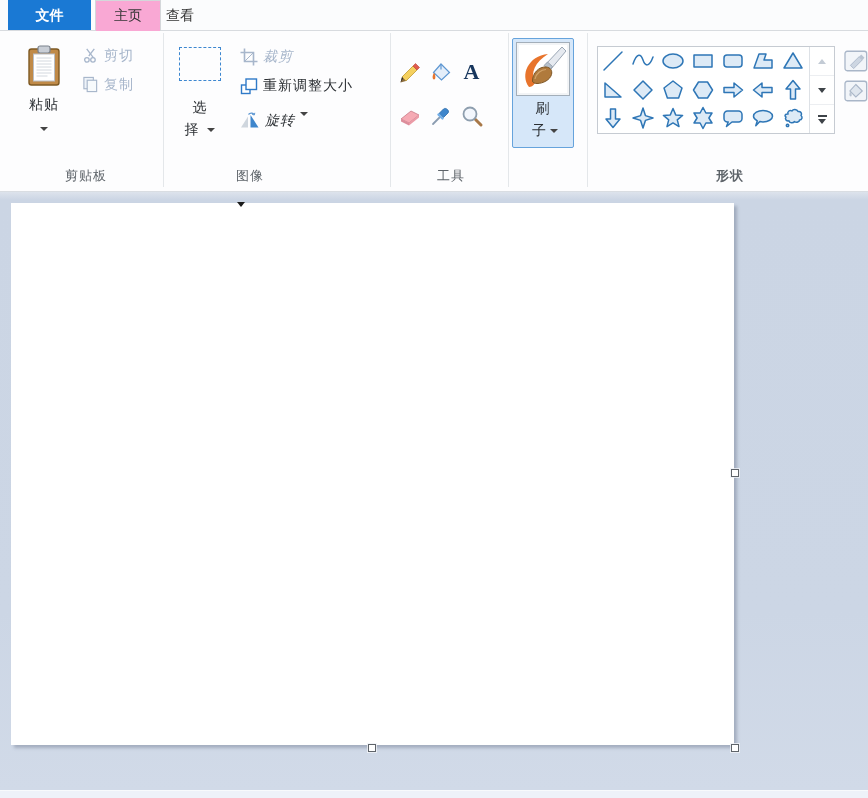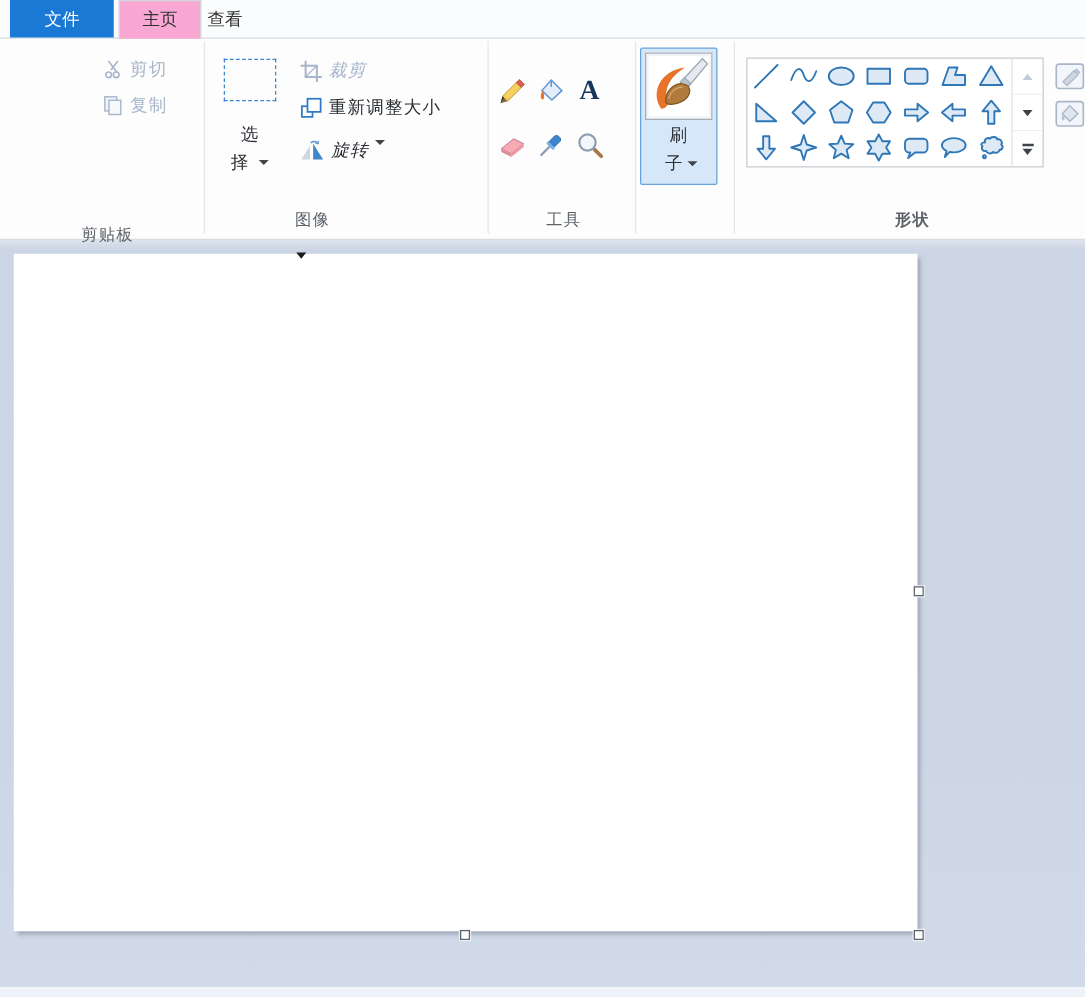--- a/index.html
+++ b/index.html
@@ -3,21 +3,21 @@
 <meta charset="utf-8">
 <style>
   * { margin:0; padding:0; box-sizing:border-box; }
   html,body { width:868px; height:798px; overflow:hidden; }
   body { font-family:"Liberation Sans","DejaVu Sans",sans-serif; background:#fff; }
   #app { position:relative; width:868px; height:798px; overflow:hidden; background:#fdfdfe; }
 
   
   #tabstrip { position:absolute; left:0; top:0; width:868px; height:31px; background:#fbfcfd; border-bottom:1px solid #d8dbdf; z-index:3; }
   .tab { position:absolute; top:0; height:30px; line-height:30px; text-align:center; font-size:14px; color:#333; cursor:default; }
-  .tab.file { left:8px; width:83px; background:#1a79d4; color:#fff; }
+  .tab.file { left:8px; width:83px; background:#1a79d4; color:#fff;font-weight:bold; }
   .tab.home { left:95px; width:66px; height:31px; line-height:29px; background:#f9a8d4; border:1px solid #d4d7da; border-bottom:none; z-index:4; }
   .tab.view { left:146px; width:68px; }
 
   
   #ribbon { position:absolute; left:0; top:31px; width:868px; height:161px; background:#fdfdfe; border-bottom:1px solid #d9dde2; z-index:2; }
   .vsep { position:absolute; top:2px; height:154px; width:1px; background:#e4e7ea; }
   .caption { position:absolute; top:135px; height:20px; line-height:20px; text-align:center; font-size:13px; color:#5d6369; letter-spacing:1px; }
 
   .bigbtn { position:absolute; display:flex; flex-direction:column; align-items:center; cursor:default; }
   .biglabel { font-size:14px; color:#2b2f33; letter-spacing:1px; }
@@ -71,37 +71,49 @@
 <div id="app">
 
   <div id="tabstrip">
     <div class="tab file">文件</div>
     <div class="tab home">主页</div>
     <div class="tab view">查看</div>
   </div>
 
   <div id="ribbon">
 
+    <div class="bigbtn" style="left:16px; top:8px; width:56px; height:122px;">
+      <span style="margin-top:6px;">
+        <svg width="34" height="42" viewBox="0 0 34 42">
+          <rect x="2" y="4" width="30" height="36" rx="2.5" fill="#c08a48" stroke="#7e5a24" stroke-width="1.4"></rect>
+          <rect x="11" y="1" width="12" height="7" rx="2" fill="#c9ced6" stroke="#7b828c" stroke-width="1.2"></rect>
+          <rect x="6.5" y="9" width="21" height="27" fill="#ffffff" stroke="#b9bec6" stroke-width="1"></rect>
+          <path d="M9.5 13 h15 M9.5 16 h15 M9.5 19 h15 M9.5 22 h15 M9.5 25 h15 M9.5 28 h15 M9.5 31 h11" stroke="#d3d8de" stroke-width="1" fill="none"></path>
+        </svg>
+      </span>
+      <span class="biglabel" style="margin-top:5px;">粘贴</span>
+      <span class="dd" style="margin-top:13px;"></span>
+    </div>
     <div class="item disabled" style="left:82px; top:16px;">
       <svg width="17" height="17" viewBox="0 0 18 18" fill="none" stroke="#a7b6cb" stroke-width="1.4">
         <path d="M5 2 L12.2 11.5"></path>
           <path d="M13 2 L7.2 9.5"></path>
         <circle cx="5.2" cy="13.6" r="2.4"></circle>
           <circle cx="11.6" cy="13.6" r="2.4"></circle>
       </svg>
       <span>剪切</span>
     </div>
     <div class="item disabled" style="left:82px; top:45px;">
       <svg width="17" height="17" viewBox="0 0 18 18">
         <rect x="2" y="1.5" width="10" height="12" fill="#eef3f9" stroke="#a7b6cb" stroke-width="1.2"></rect>
         <rect x="5.5" y="4.5" width="10" height="12" fill="#f7fafc" stroke="#a7b6cb" stroke-width="1.2"></rect>
       </svg>
       <span>复制</span>
     </div>
-    <div class="caption" style="left:36px; width:100px;margin-top:12px;">剪贴板</div>
+    <div class="caption" style="left:36px; width:100px;">剪贴板</div>
     <div class="vsep" style="left:163px;"></div>
 
     <div class="bigbtn" style="left:176px; top:16px; width:48px; height:108px;">
       <span class="selrect"></span>
       <span class="biglabel" style="margin-top:18px;">选</span>
       <span class="biglabel" style="margin-top:4px;">
         <span>择</span>
         <span class="dd" style="vertical-align:2px; margin-left:3px;"></span>
       </span>
     </div>

